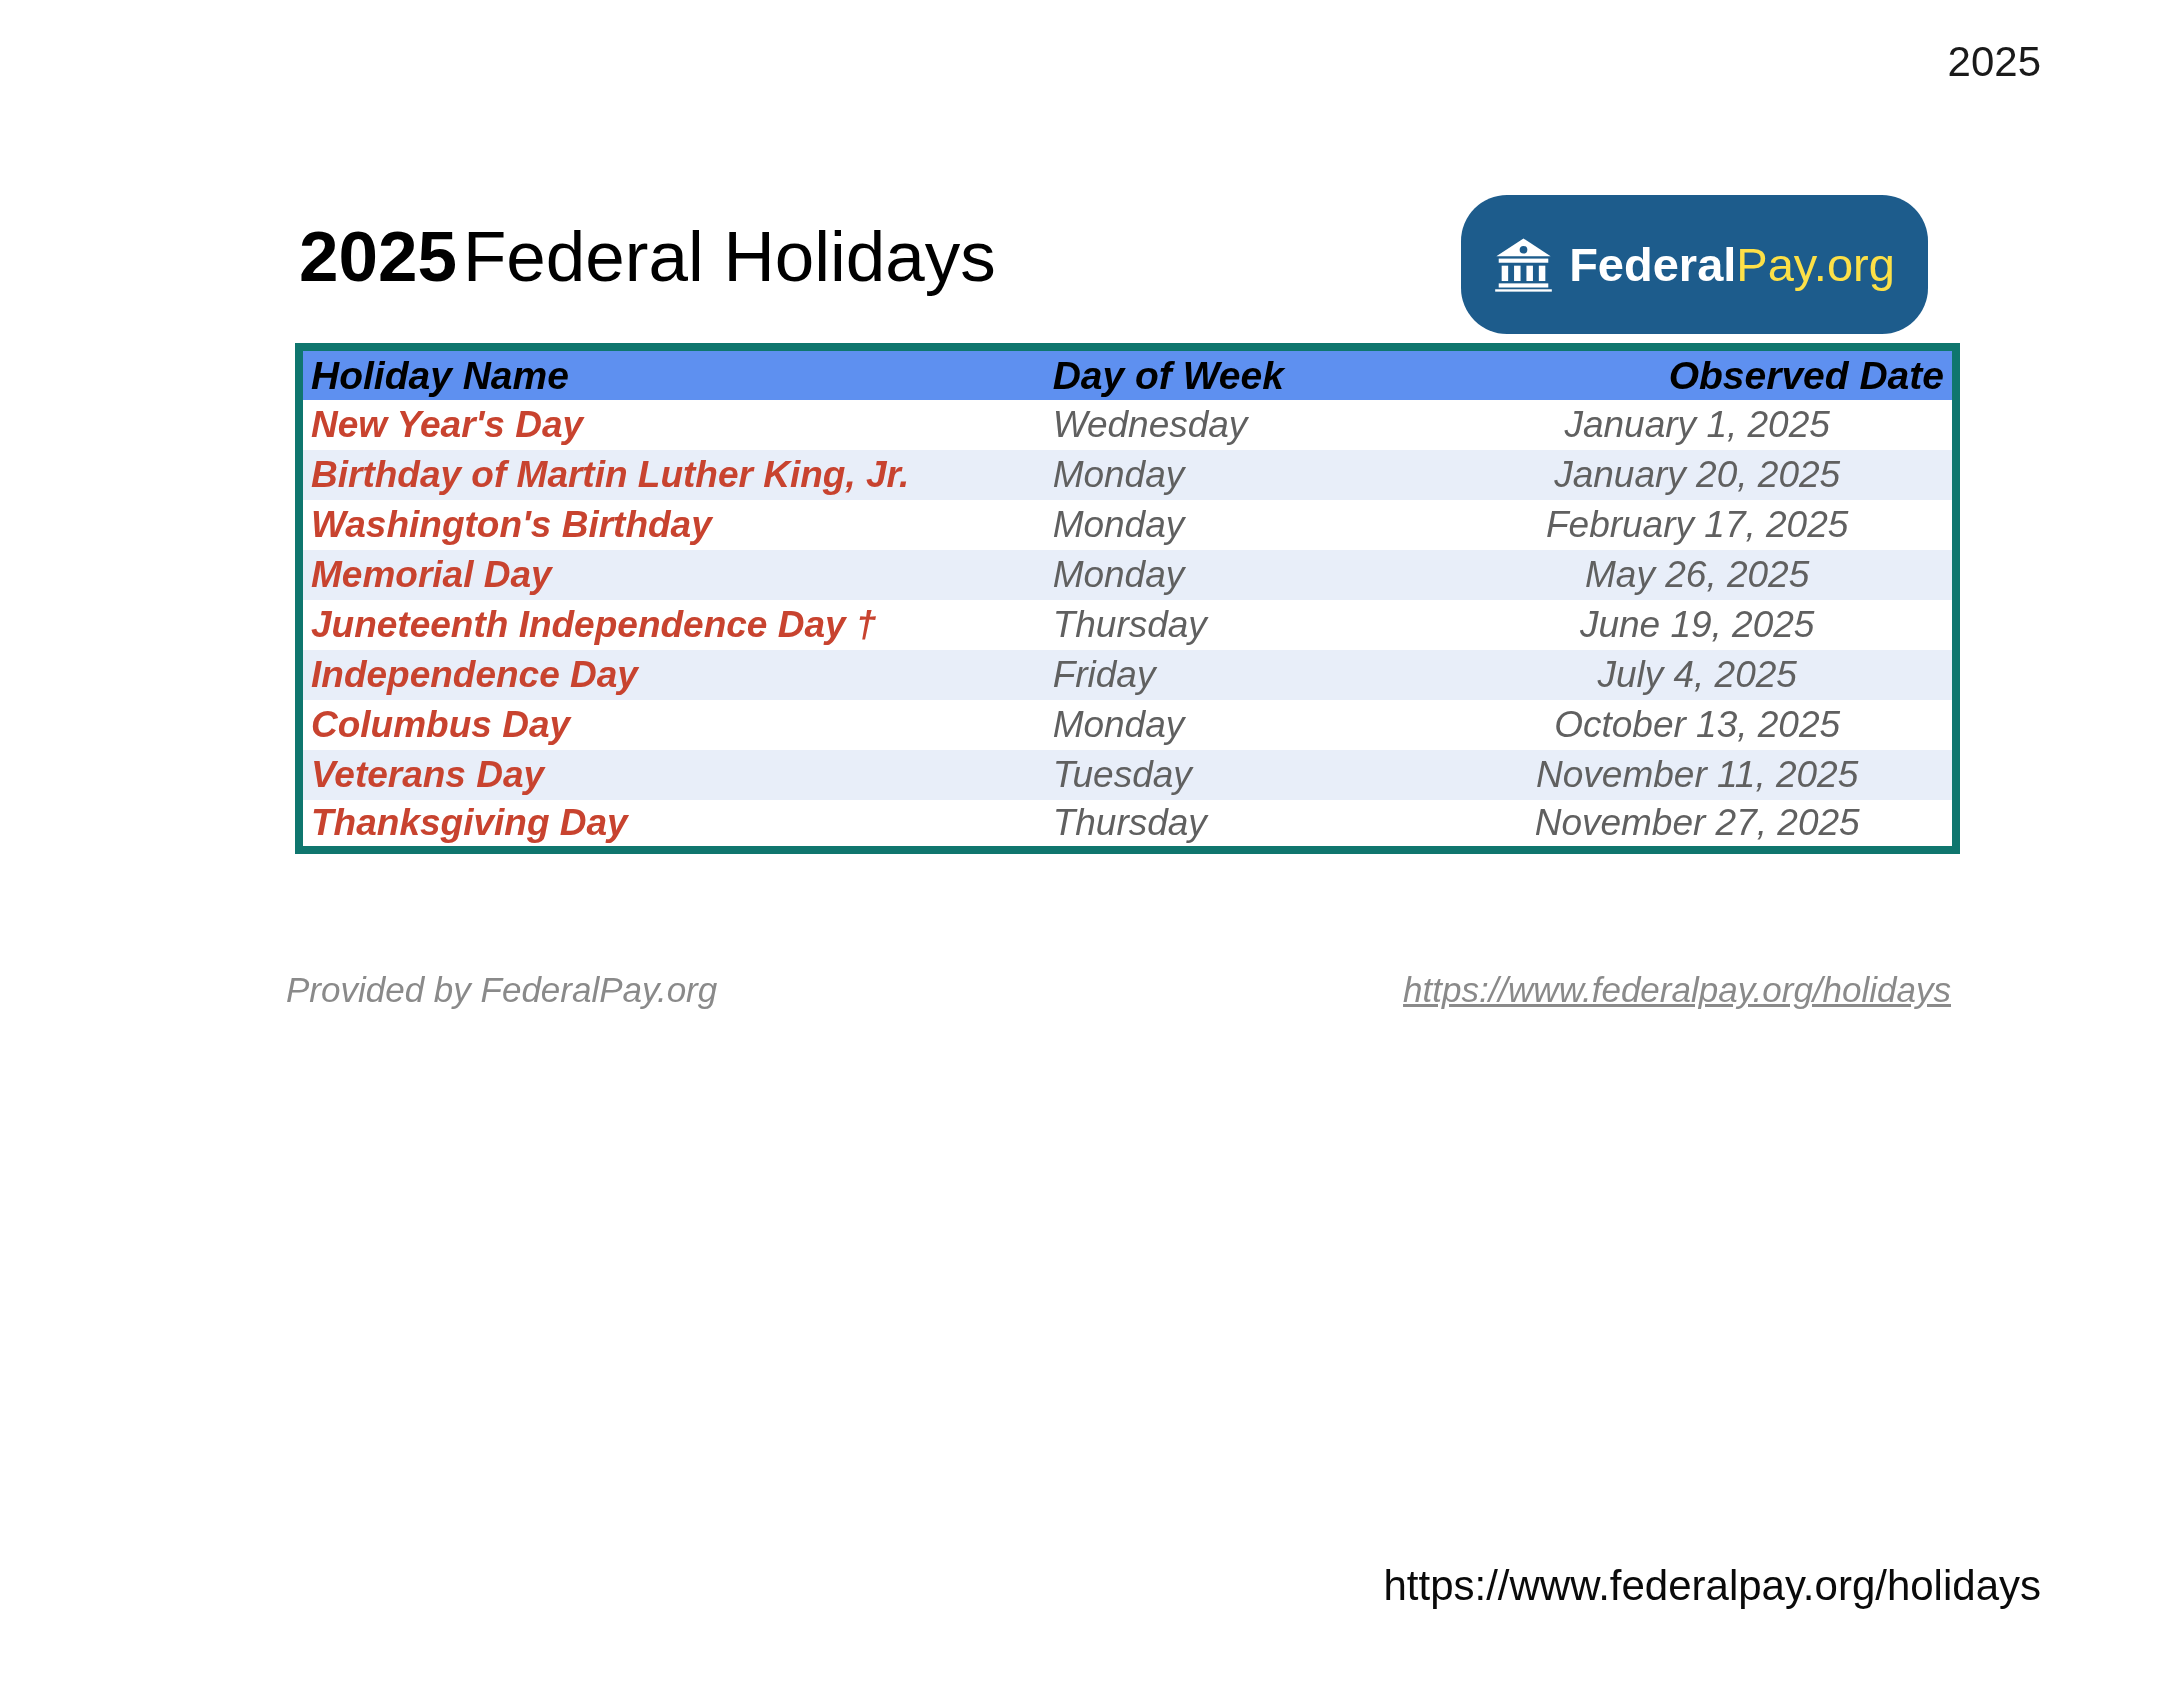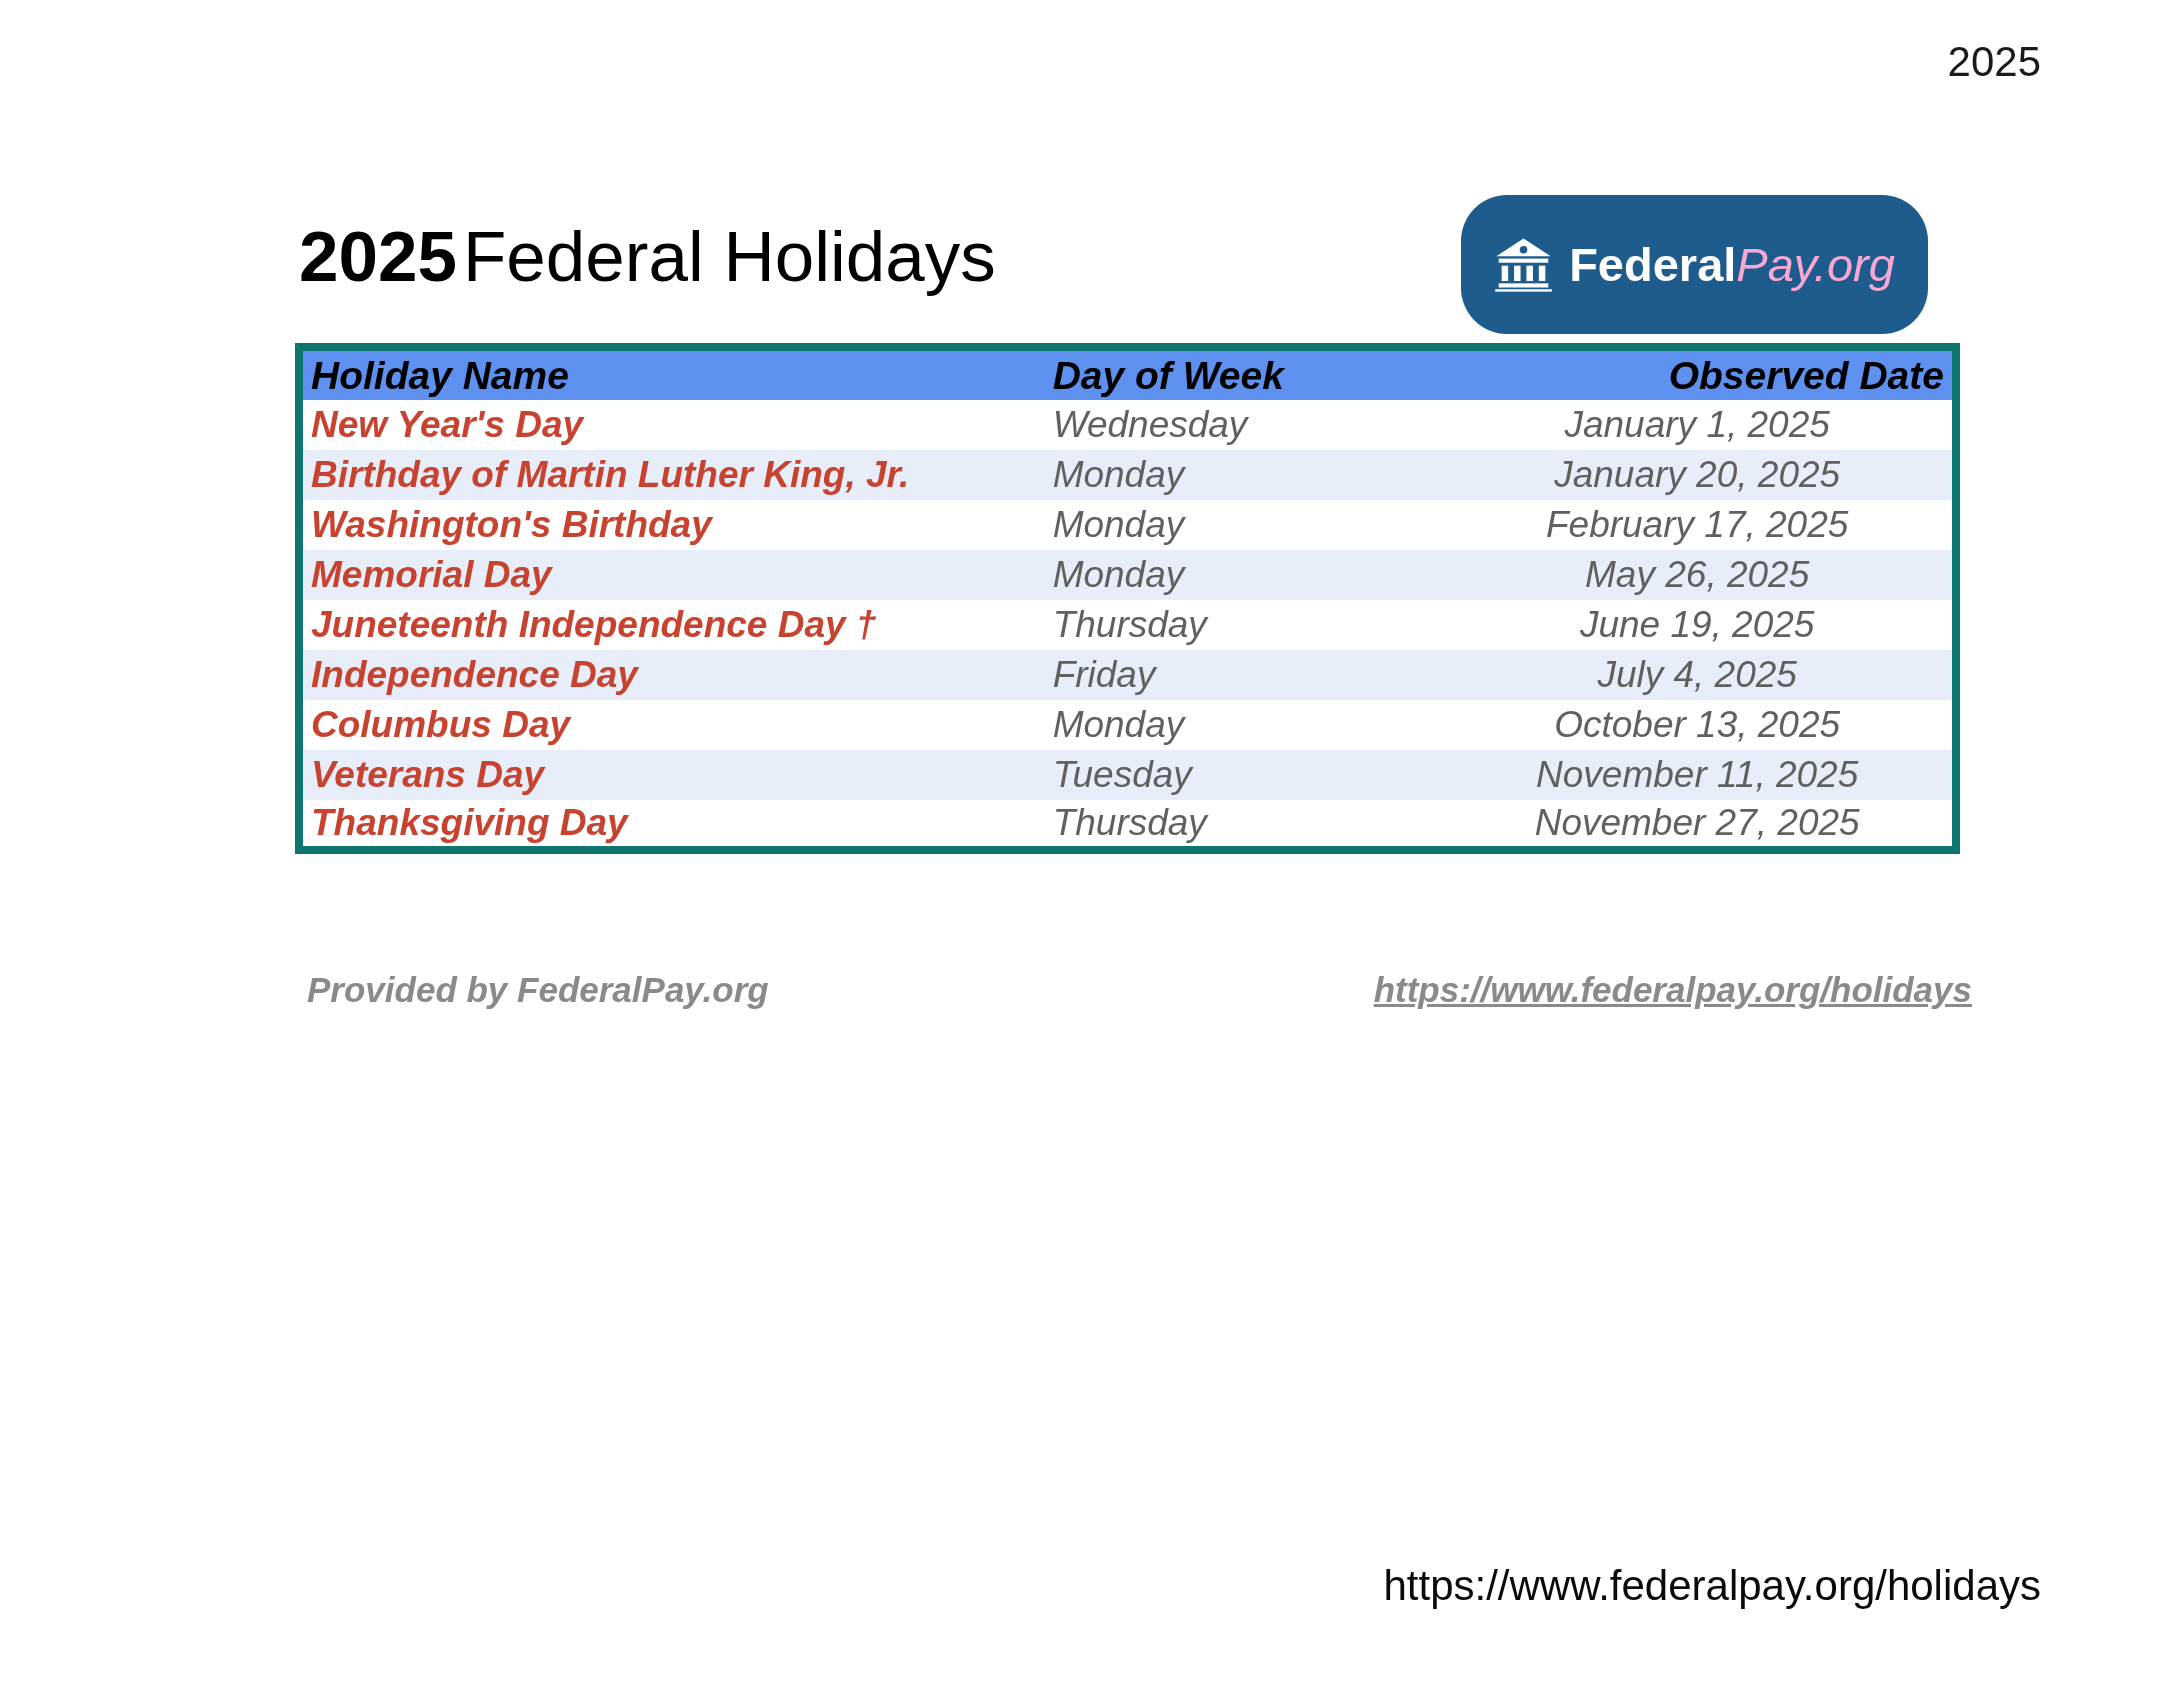--- a/index.html
+++ b/index.html
@@ -48,21 +48,21 @@
     width:467px; height:139px;
     background:var(--logo-bg);
     border-radius:46px;
     display:flex; align-items:center; justify-content:center;
     gap:16px;
     cursor:pointer;
   }
   .logo svg{width:59px; height:55px; display:block;}
   .brand{font-size:47px; color:#ffffff; white-space:nowrap;}
   .brand .bold{font-weight:700;}
-  .brand .rest{font-weight:400; color:#f9a8d4;font-style:italic;}
+  .brand .rest{font-weight:400; color:#fde047;}
 
   
   table.holidays{
     position:absolute; left:295px; top:343px;
     width:1665px;
     border-collapse:collapse;
     border:8px solid #0f766e;
     table-layout:fixed;
     font-style:italic;
   }
@@ -87,23 +87,23 @@
     white-space:nowrap;
     overflow:hidden;
   }
   table.holidays tbody tr:nth-child(even){background:var(--stripe-bg);}
   table.holidays td:nth-child(1){color:var(--holiday-red); font-weight:700;}
   table.holidays td:nth-child(2){color:var(--body-gray);}
   table.holidays td:nth-child(3){color:var(--body-gray); text-align:center;}
 
   
   .table-footer{
-    position:absolute; left:307px; top:970px; width:1665px;
+    position:absolute; left:286px; top:970px; width:1665px;
     display:flex; justify-content:space-between; align-items:center;
-    font-size:35px; font-style:italic; color:var(--footer-gray);font-weight:bold;
+    font-size:35px; font-style:italic; color:var(--footer-gray);
   }
   .table-footer .link{
     text-decoration:underline;
     cursor:pointer;
     color:var(--footer-gray);
   }
 </style>
 </head>
 <body>
 

